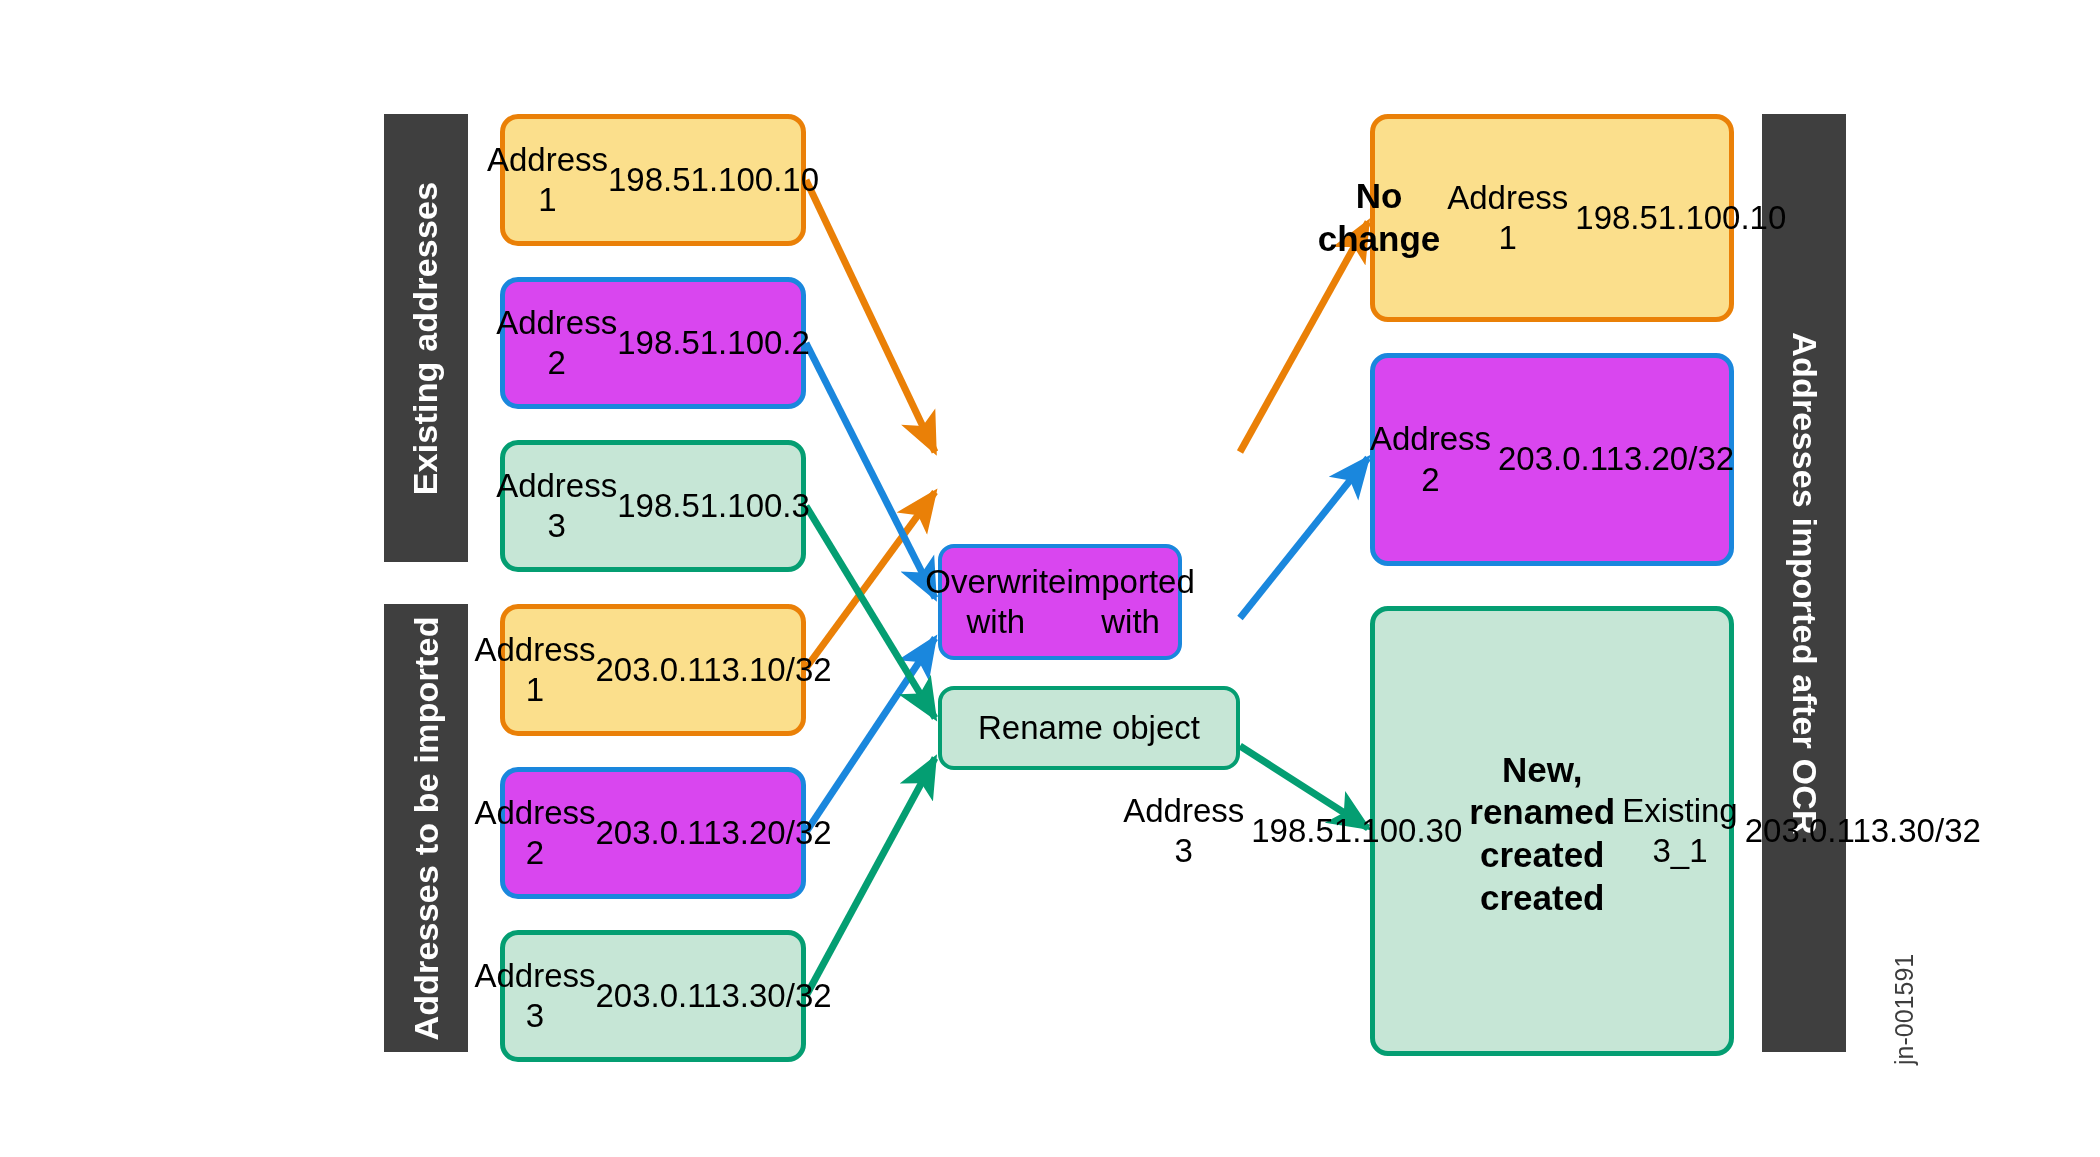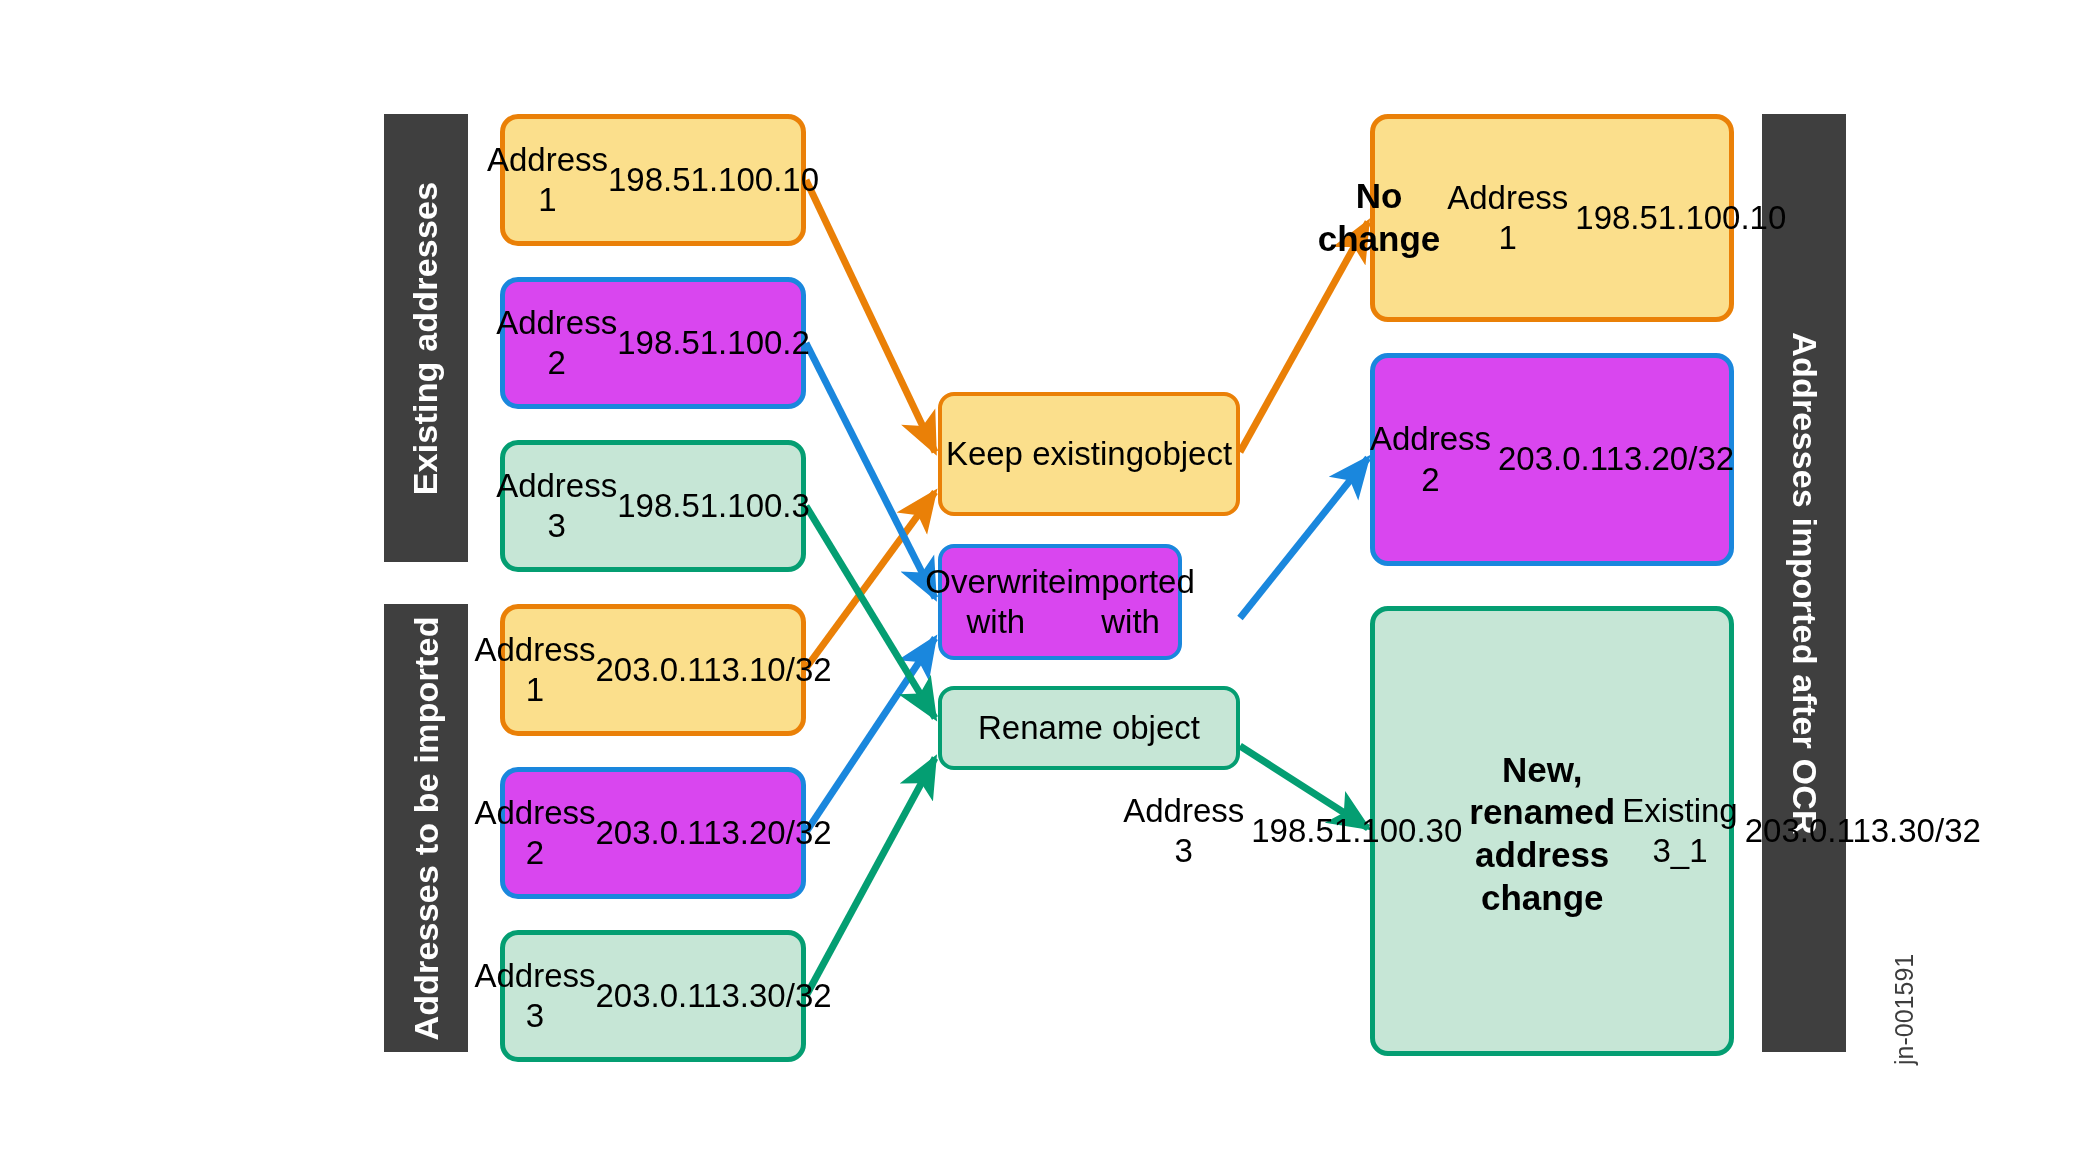--- a/index.html
+++ b/index.html
@@ -103,24 +103,20 @@
   <div class="box src blue" style="left:500px;top:767px;width:306px;height:132px;">
     <div class="ln">Address 2</div>
     <div class="ln">203.0.113.20/32</div>
   </div>
 
   <div class="box src green" style="left:500px;top:930px;width:306px;height:132px;">
     <div class="ln">Address 3</div>
     <div class="ln">203.0.113.30/32</div>
   </div>
 
-  <div class="box mid orange" style="left:938px;top:392px;width:302px;height:124px;">
-    <div class="ln">Keep existing</div>
-    <div class="ln">object</div>
-  </div>
 
   <div class="box mid blue" style="left:938px;top:544px;width:244px;height:116px;">
     <div class="ln">Overwrite with</div>
     <div class="ln">imported with</div>
   </div>
 
   <div class="box mid green" style="left:938px;top:686px;width:302px;height:84px;">
     <div class="ln">Rename object</div>
   </div>
 
@@ -131,21 +127,21 @@
   </div>
 
   <div class="box res blue" style="left:1370px;top:353px;width:364px;height:213px;">
     <div class="ln">Address 2</div>
     <div class="ln">203.0.113.20/32</div>
   </div>
 
   <div class="box res green" style="left:1370px;top:606px;width:364px;height:450px;padding:0 18px;">
     <div class="ln">Address 3</div>
     <div class="ln">198.51.100.30</div>
-    <div class="ttl" style="margin-top:6px;">New, renamed address change</div>
+    <div class="ttl" style="margin-top:6px;">New, renamed created created</div>
     <div class="ln">Existing 3_1</div>
     <div class="ln">203.0.113.30/32</div>
   </div>
 
   <div class="watermark" style="left:1890px;top:1065px;transform:rotate(-90deg);">
     <span>jn-001591</span>
   </div>
 
 </div>
 

